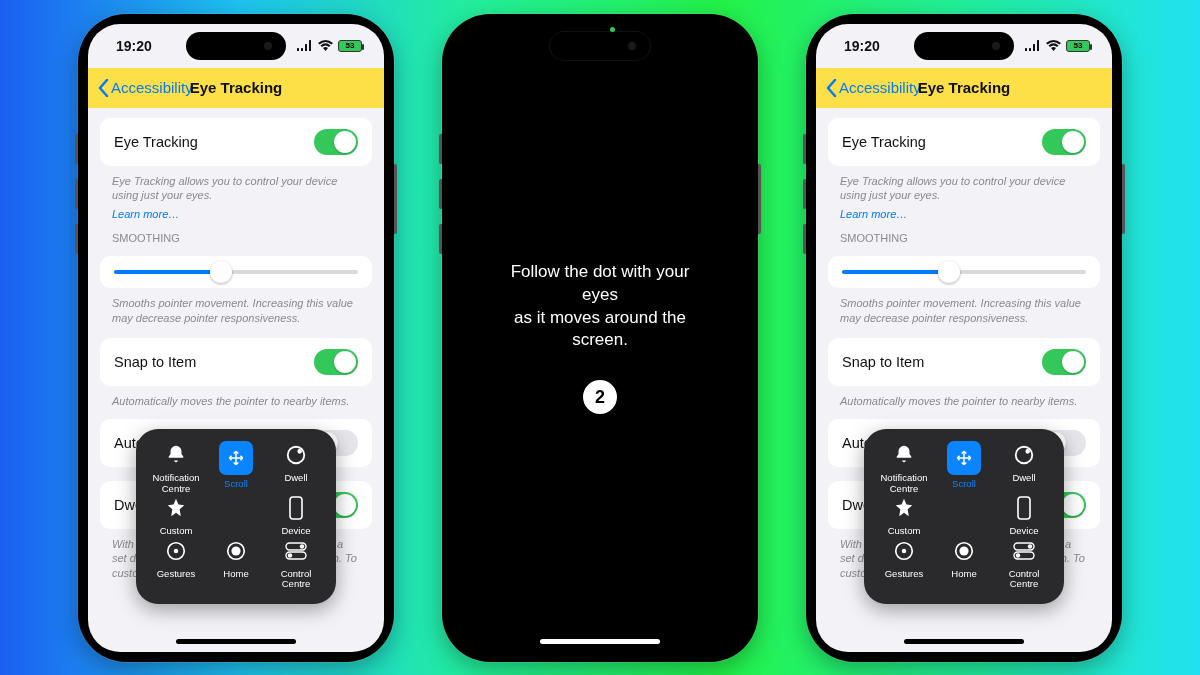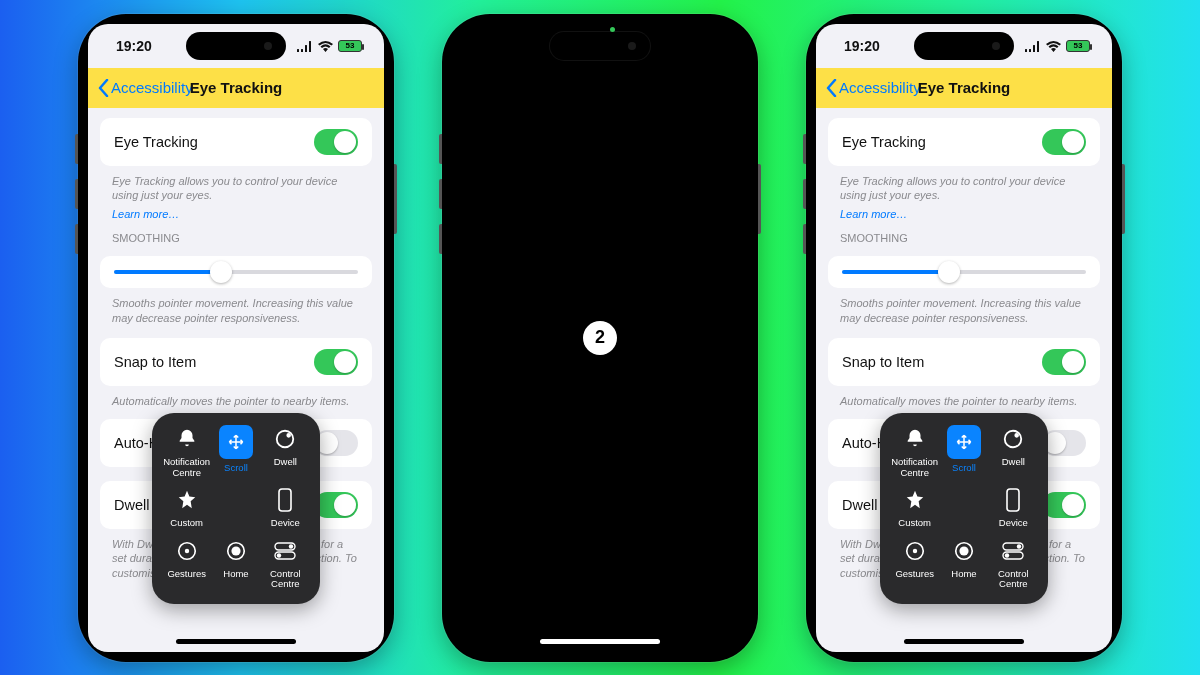--- a/index.html
+++ b/index.html
@@ -34,21 +34,21 @@
   }
   .phone::after {
     content:"";
     position:absolute; right:-3px; top:150px;
     width:3px; height:70px; background:#555; border-radius:0 2px 2px 0;
   }
 
   .screen {
     width: 100%; height: 100%;
     background: #f2f2f7;
-    border-radius: 20px;
+    border-radius: 32px;
     overflow: hidden;
     position: relative;
     display: flex;
     flex-direction: column;
   }
   .screen.dark { background: #000; color:#fff; }
 
   .notch {
     position: absolute;
     top: 8px; left: 50%;
@@ -69,21 +69,21 @@
     width:5px; height:5px; border-radius:50%; background:#34c759; z-index:60;
   }
 
   .statusbar {
     height: 44px;
     display:flex; justify-content:space-between; align-items:center;
     padding: 0 22px 0 28px;
     font-size: 14px; font-weight:600; color:#111;
     position:relative; z-index:5;
   }
-  .status-icons { display:flex; align-items:flex-end; gap:5px; }
+  .status-icons { display:flex; align-items:flex-start; gap:5px; }
   .bat {
     width:24px;height:12px;border:1px solid #333;border-radius:3px;
     position:relative; display:flex; align-items:center; justify-content:center;
     font-size:8px; font-weight:700; color:#000; background:#34c759;
   }
   .bat::after { content:""; position:absolute; right:-3px; top:3px; width:2px; height:6px; background:#333; border-radius:1px;}
 
   .navbar {
     height: 40px;
     display:flex; align-items:center;
@@ -150,27 +150,26 @@
   .slider .thumb {
     position:absolute; top:50%; transform:translate(-50%,-50%);
     width:22px; height:22px; background:#fff; border-radius:50%;
     box-shadow:0 1px 3px rgba(0,0,0,0.3);
   }
 
   .at-panel {
     position:absolute;
     bottom: 48px;
     left:50%; transform:translateX(-50%);
-    width: 168px;
+    width: 200px;
     background:#2a2a2c;
     border-radius:22px;
     padding: 12px 10px 14px 10px;
     display:grid;
     grid-template-columns: repeat(3, 1fr);
-    row-gap:8px;
     color:#fff;
     z-index:20;
     box-shadow:0 6px 20px rgba(0,0,0,0.35);
   }
   .at-item {
     display:flex; flex-direction:column; align-items:center;
     gap:4px;
     font-size:9.5px; text-align:center; line-height:1.1;
   }
   .at-icon {
@@ -385,20 +384,24 @@
   </div>
 </div>
 
 <div class="phone">
   <div class="screen dark">
     <div class="notch dark">
         <span class="dot"></span>
       </div>
     <span class="camdot-green"></span>
     <div class="calib">
+      <div class="calib-text">
+        <div>Follow the dot with your eyes</div>
+        <div>as it moves around the screen.</div>
+      </div>
       <div class="count">2</div>
     </div>
     <div class="homebar light"></div>
   </div>
 </div>
 
 <div class="phone">
   <div class="screen">
     <div class="notch">
         <span class="dot"></span>

